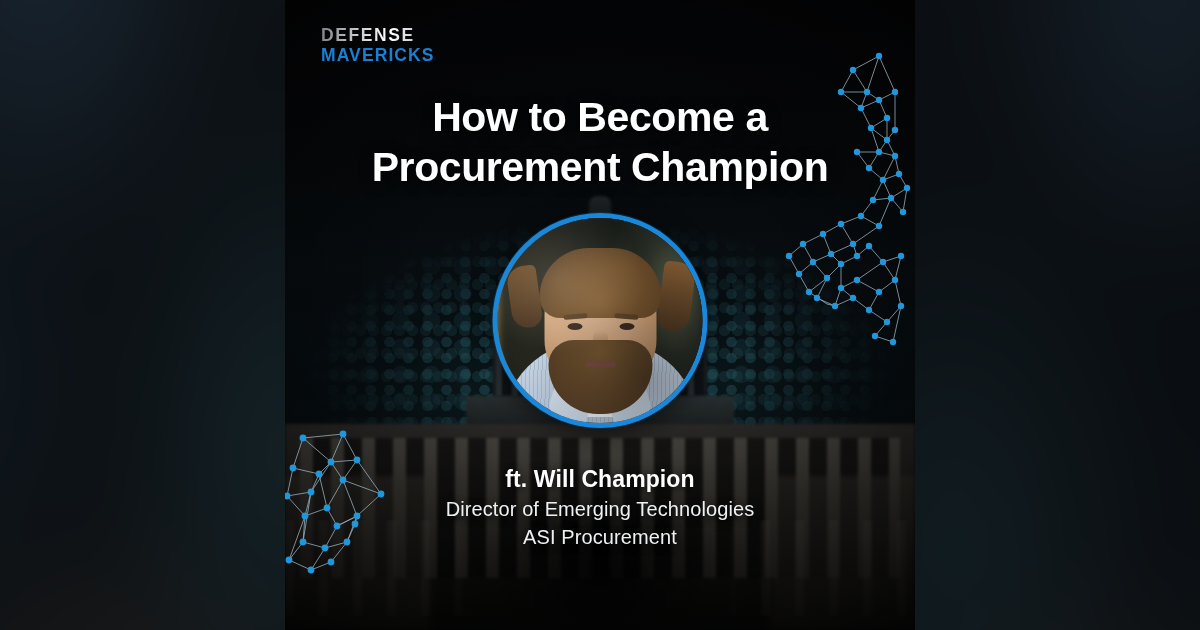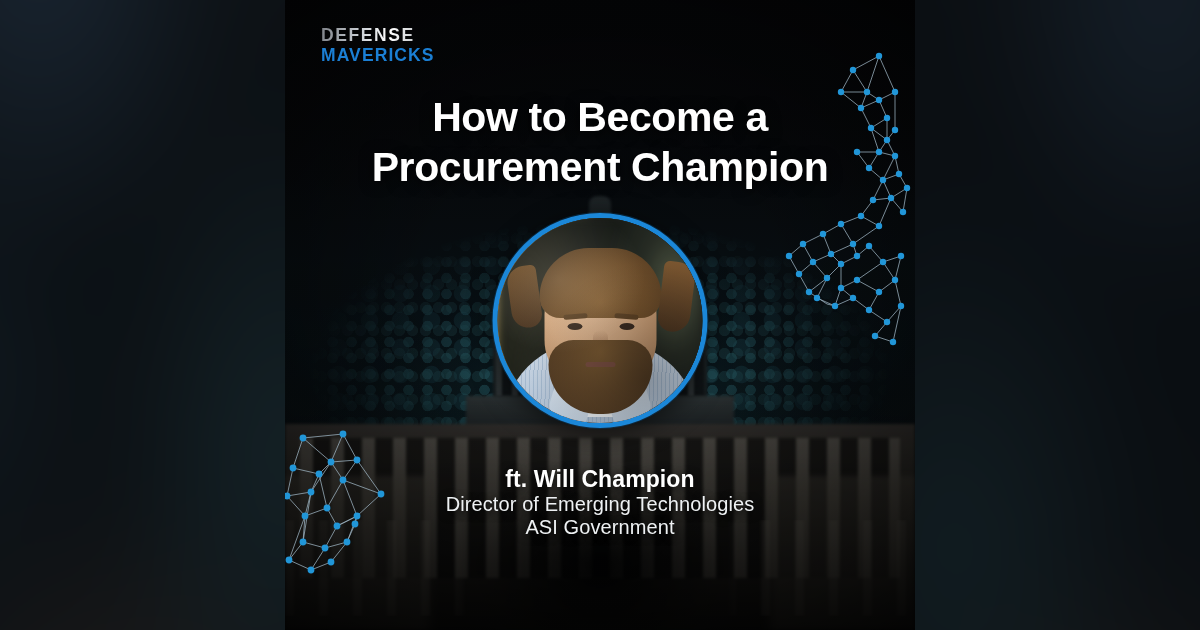--- a/index.html
+++ b/index.html
@@ -276,21 +276,21 @@
   }
 
   
   #speaker { position:absolute; left:0; right:0; top:466px; text-align:center; }
   #speaker .name {
     font-size:23px; font-weight:700; color:#fff; letter-spacing:.1px;
     text-shadow:0 2px 10px rgba(0,0,0,.9);
   }
   #speaker .role, #speaker .org {
     font-size:20px; font-weight:400; color:#eef1f3; letter-spacing:.1px;
-    text-shadow:0 2px 10px rgba(0,0,0,.9);
+    margin-top:5px; text-shadow:0 2px 10px rgba(0,0,0,.9);
   }
 </style>
 </head>
 <body>
 
 <div id="stage">
 
   <div class="backdrop left">
     <div class="bd-glow"></div>
   </div>
@@ -454,17 +454,17 @@
       <div class="p-eye-r"></div>
       <div class="p-nose"></div>
       <div class="p-beard"></div>
       <div class="p-mouth"></div>
       <div class="pg p-shade"></div>
     </div>
 
     <div id="speaker">
       <div class="name">ft. Will Champion</div>
       <div class="role">Director of Emerging Technologies</div>
-      <div class="org">ASI Government</div>
+      <div class="org">ASI Procurement</div>
     </div>
 
   </div>
 </div>
 
 </body></html>

